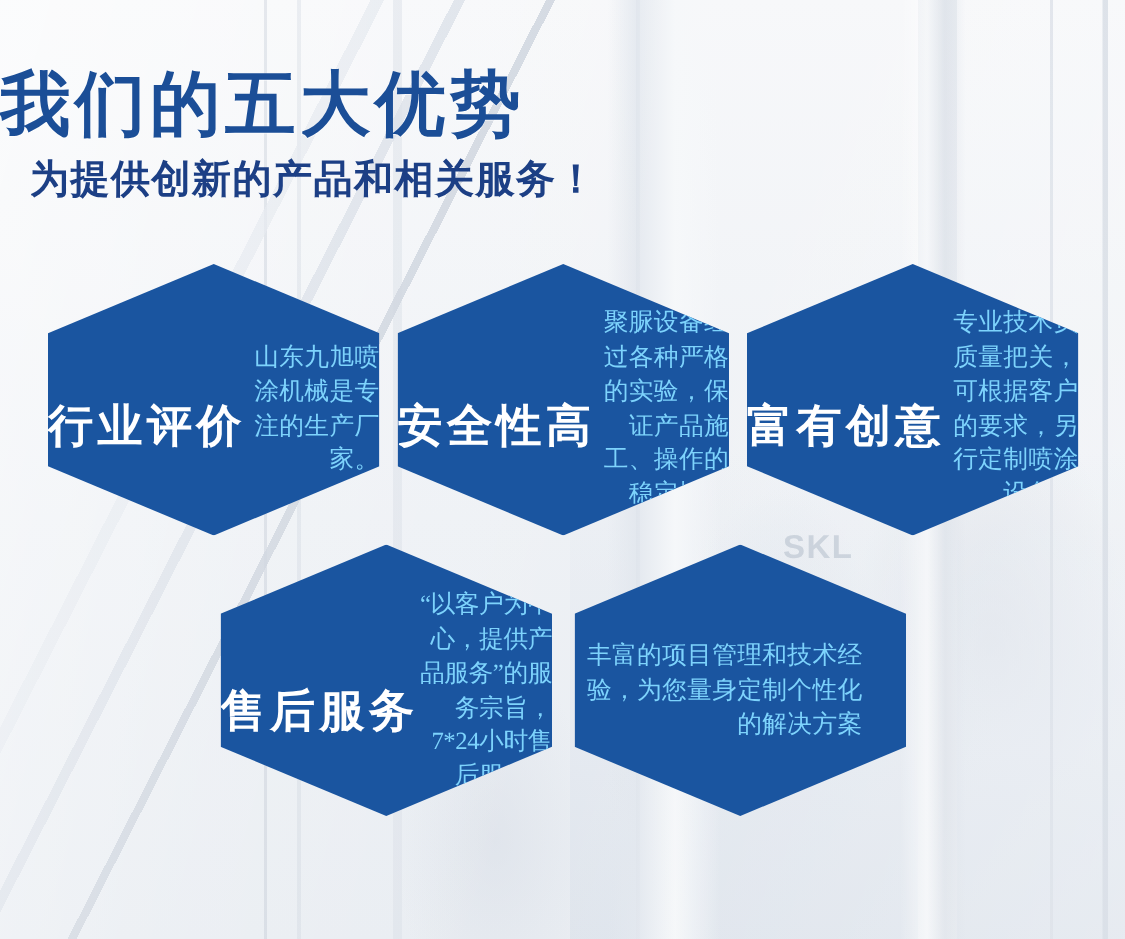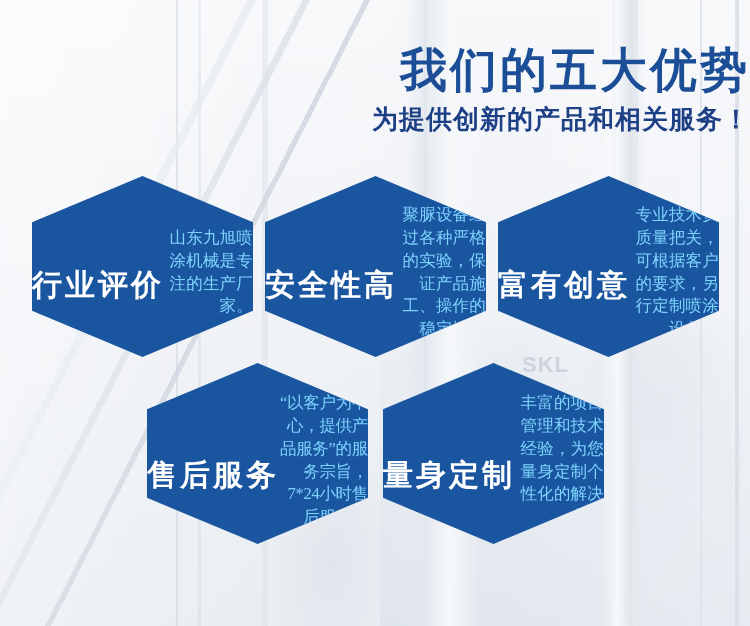--- a/index.html
+++ b/index.html
@@ -103,21 +103,21 @@
     color: rgba(178,189,203,0.55);
     user-select: none;
   }
 
   
   .heading {
     position: absolute;
     left: 0;
     top: 44px;
     width: 750px;
-    text-align: right;
+    text-align: left;
     z-index: 5;
   }
   .title {
     font-family: "Liberation Serif", "DejaVu Serif", serif;
     font-size: 47px;
     font-weight: bold;
     letter-spacing: 3px;
     color: #1b4e97;
     line-height: 1.12;
     margin: 0;
@@ -213,17 +213,16 @@
     <div class="hex-title">安全性高</div>
     <div class="hex-body">聚脲设备经过各种严格的实验，保证产品施工、操作的稳定性。</div>
   </div>
 
   <div class="hex row2" id="hex-4">
     <div class="hex-title">售后服务</div>
     <div class="hex-body tight">“以客户为中心，提供产品服务”的服务宗旨，7*24小时售后服务。</div>
   </div>
 
   <div class="hex row2" id="hex-5">
-    <div class="hex-title">量身定制</div>
     <div class="hex-body">丰富的项目管理和技术经验，为您量身定制个性化的解决方案</div>
   </div>
 
 </div>
 
 </body></html>

